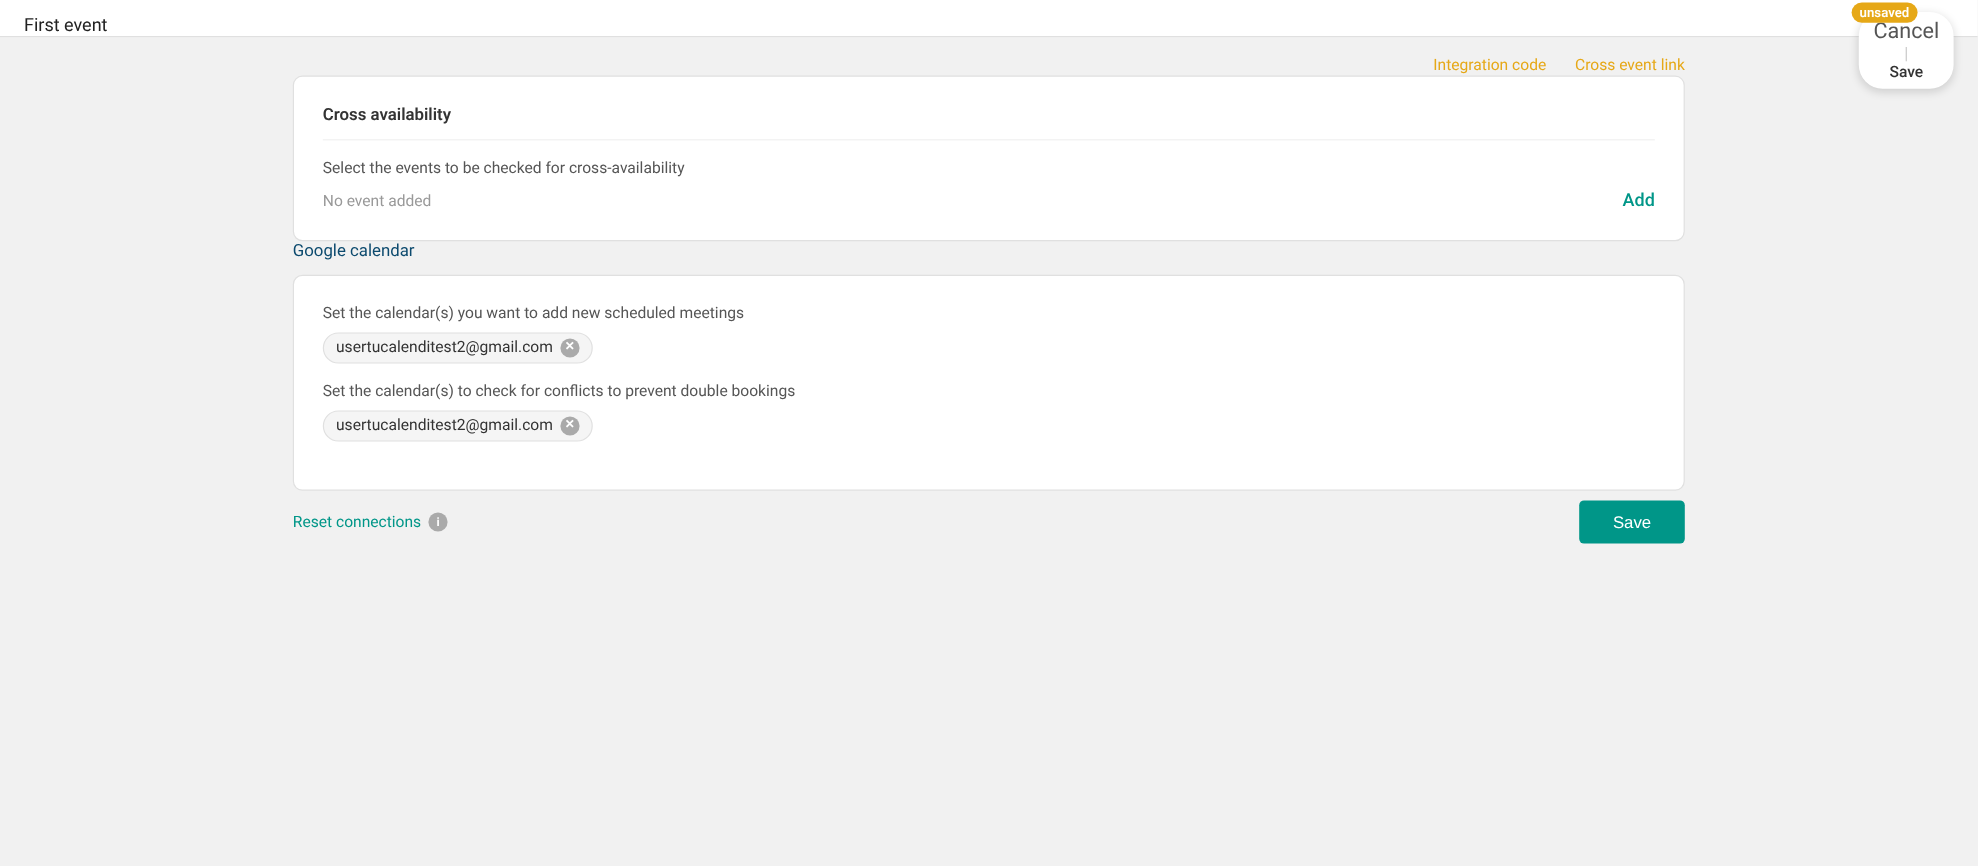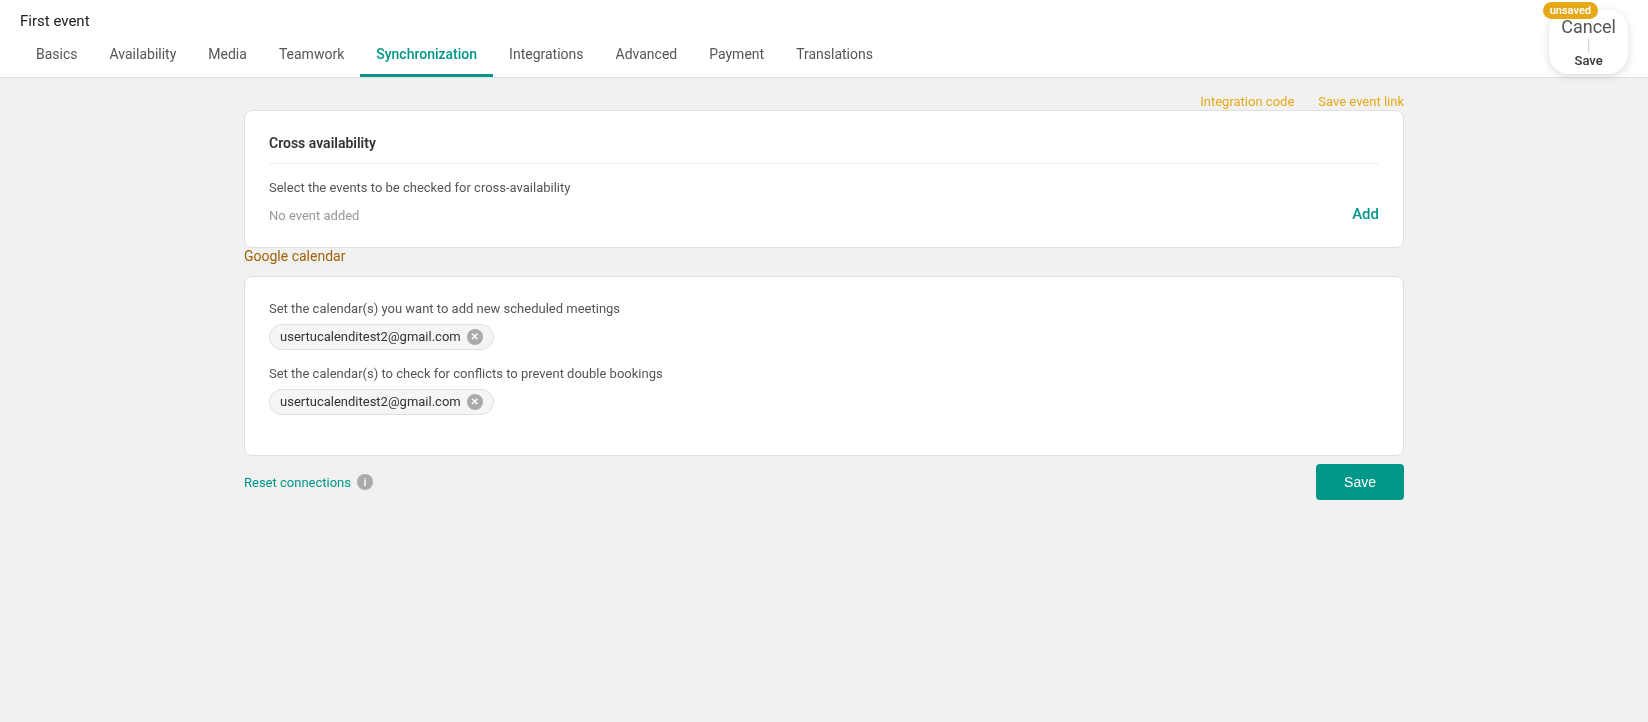--- a/index.html
+++ b/index.html
@@ -87,21 +87,21 @@
       float: right;
       margin-top: -2px;
     }
     .cross-row {
       display: flex;
       justify-content: space-between;
       align-items: flex-end;
     }
     .calendar-section-title {
       font-size: 14px;
-      color: #a16207;
+      color: #0c4a6e;
       margin-bottom: 12px;
     }
     .calendar-label {
       font-size: 13px;
       color: #555;
       margin-bottom: 8px;
     }
     .tag-chip {
       display: inline-flex;
       align-items: flex-start;
@@ -223,38 +223,27 @@
     <div class="header-actions-wrap">
       <span class="unsaved-badge">unsaved</span>
       <span class="header-cancel">Cancel</span>
       <span class="header-divider">|</span>
       <span class="header-save">Save</span>
     </div>
   </div>
 
   <div class="top-bar">
     <div class="page-title">First event</div>
-    <nav class="tabs">
-      <a class="tab">Basics</a>
-      <a class="tab">Availability</a>
-      <a class="tab">Media</a>
-      <a class="tab">Teamwork</a>
-      <a class="tab active">Synchronization</a>
-      <a class="tab">Integrations</a>
-      <a class="tab">Advanced</a>
-      <a class="tab">Payment</a>
-      <a class="tab">Translations</a>
-    </nav>
   </div>
 
   <div class="content-area">
 
     <div class="top-links">
       <a class="top-link">Integration code</a>
-      <a class="top-link">Save event link</a>
+      <a class="top-link">Cross event link</a>
     </div>
 
     <div class="section-card">
       <div class="section-title">Cross availability</div>
       <div class="section-label">Select the events to be checked for cross-availability</div>
       <div class="cross-row">
         <span class="no-event">No event added</span>
         <span class="add-link">Add</span>
       </div>
     </div>

